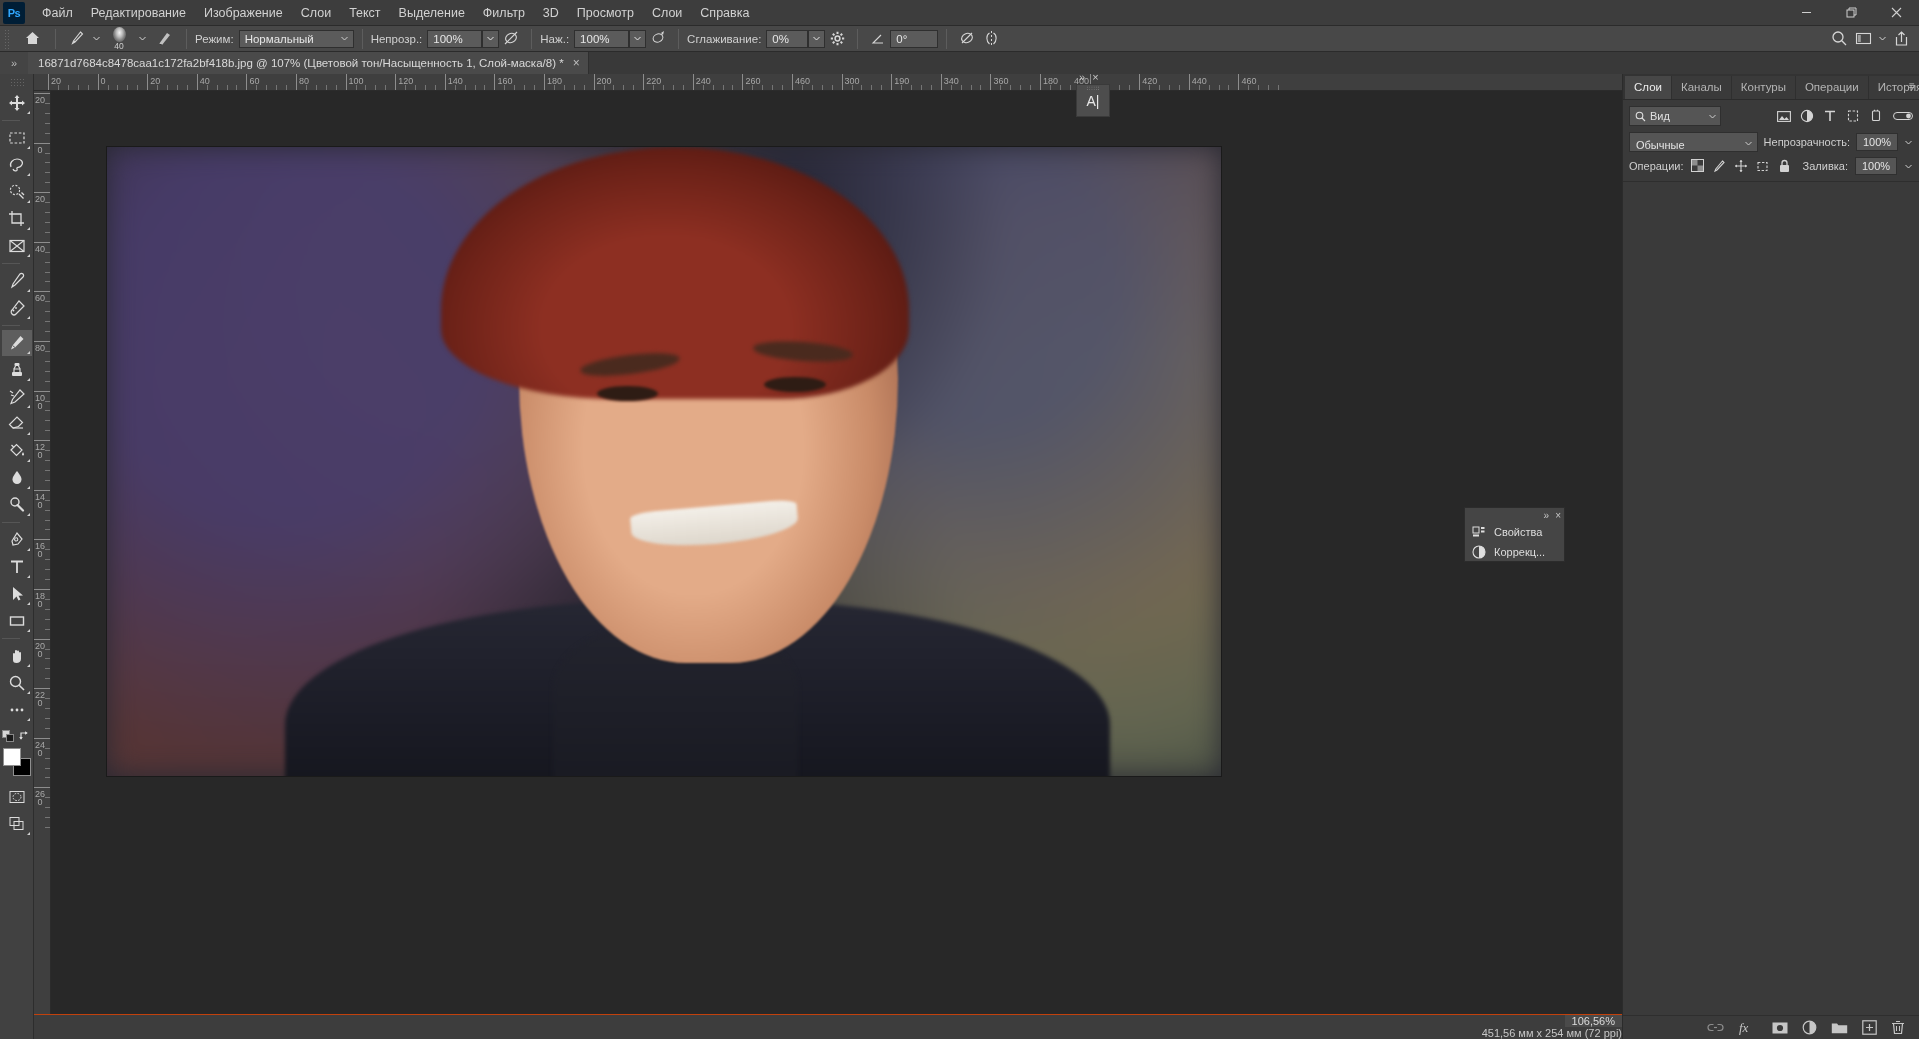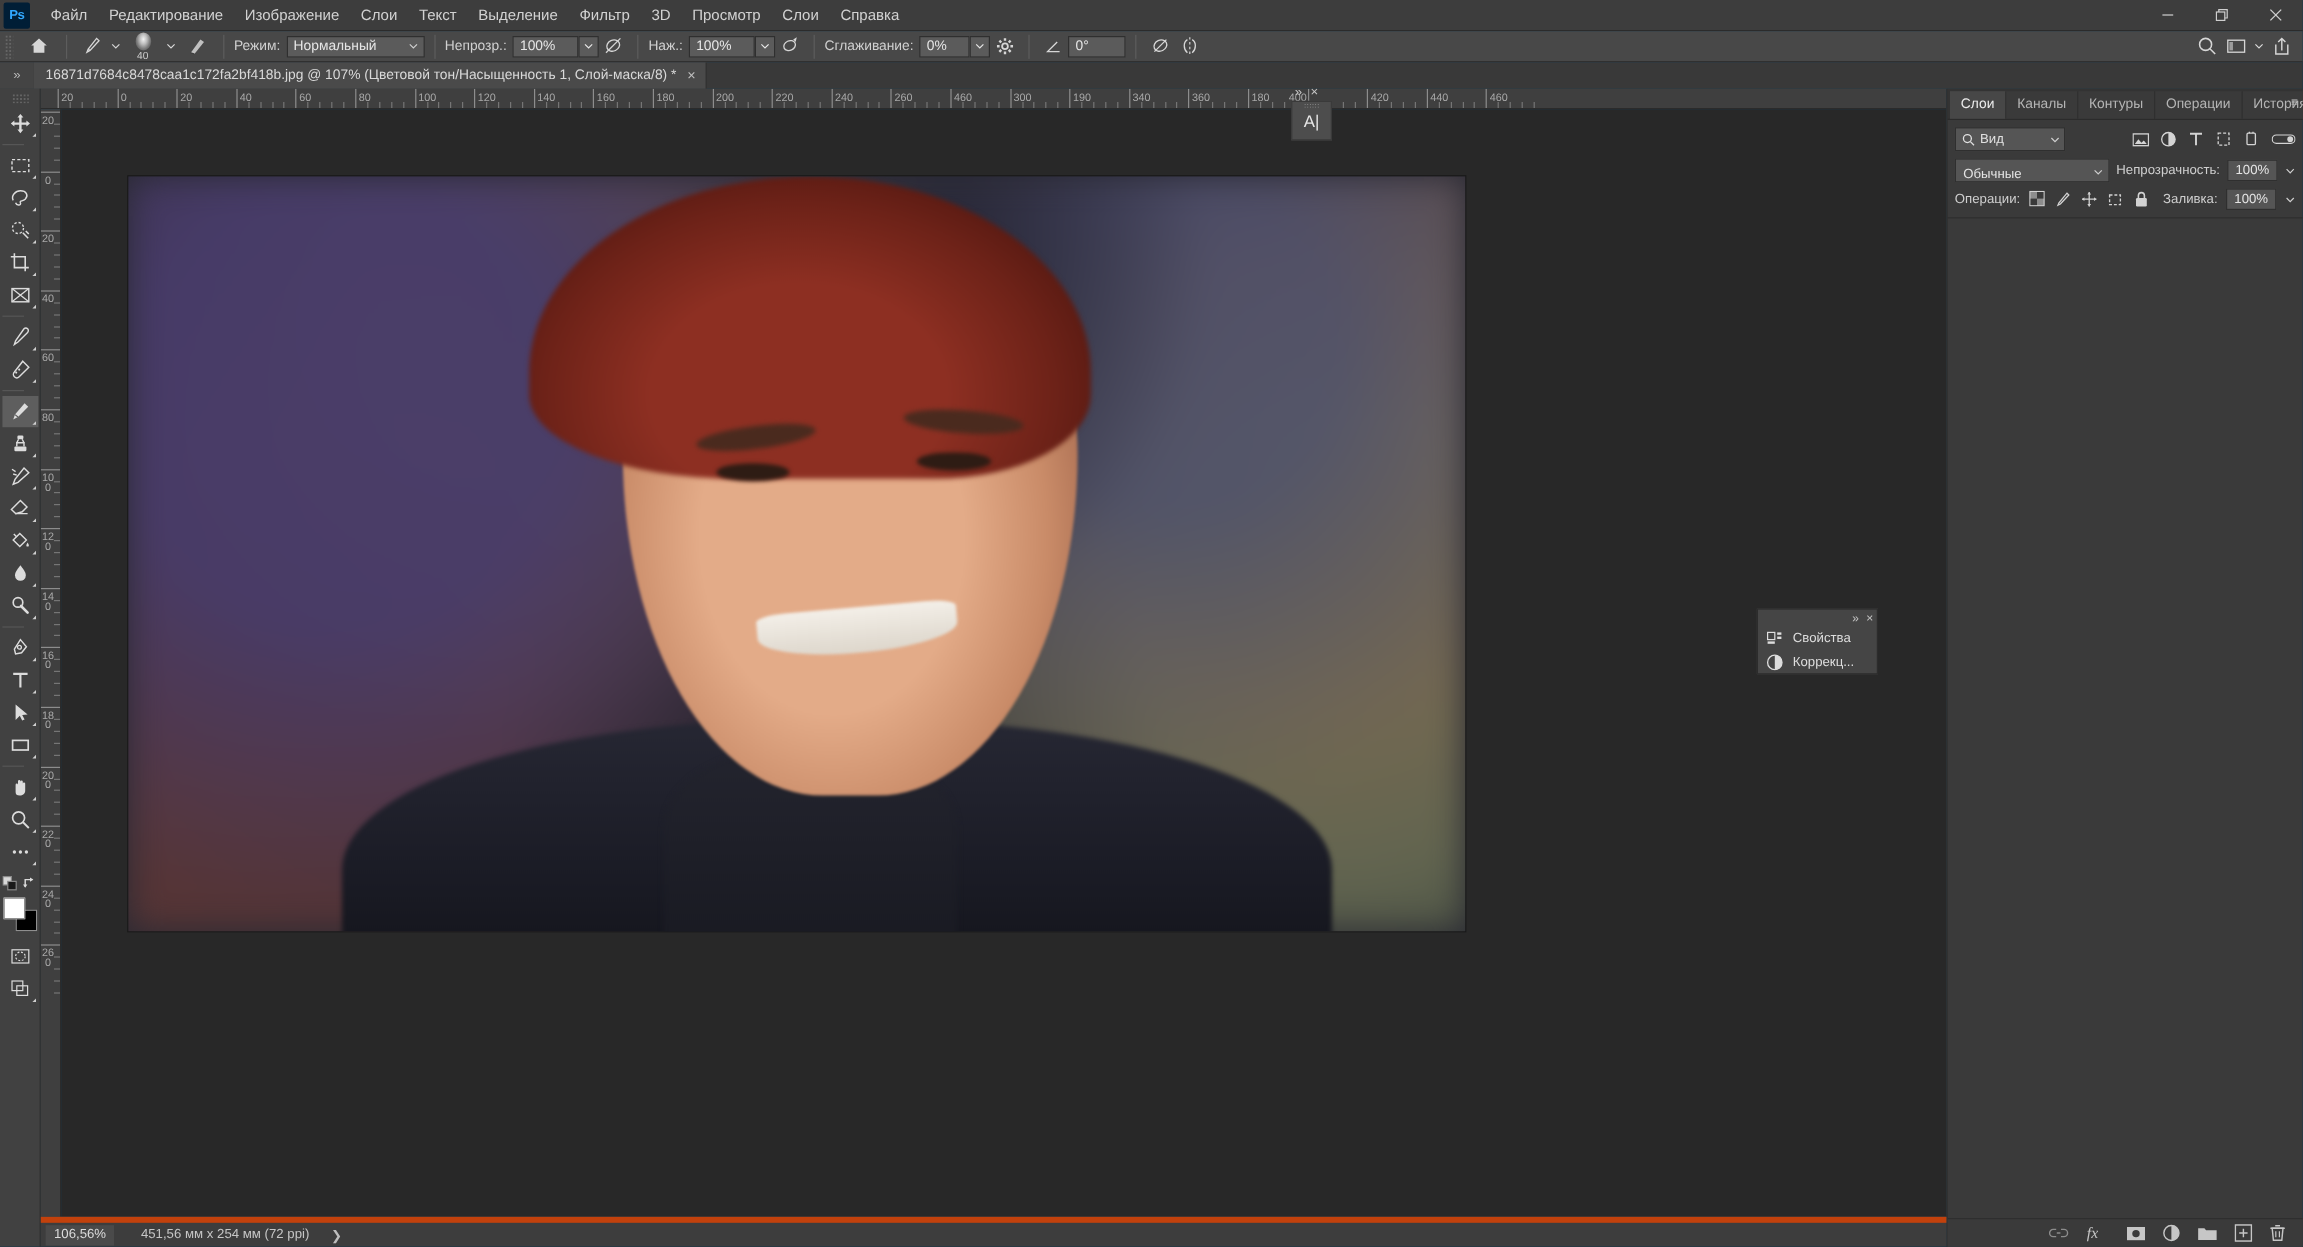--- a/index.html
+++ b/index.html
@@ -292,22 +292,23 @@
     position: absolute; bottom: 0; left: 0; right: 0; height: 24px; background: #3a3a3a;
     border-top: 1px solid #2e2e2e; display: flex; align-items: center;
     justify-content: flex-end; gap: 14px; padding-right: 14px;
   }
   .fbtn { color: #c6c6c6; display: flex; align-items: center; justify-content: center; }
   .fbtn.dim { color: #8c8c8c; }
 
   
   .statusbar {
     position: absolute; bottom: 0; left: 34px; right: 297px; height: 25px;
-    background: #3d3d3d; display: flex; align-items: center;
-    border-top: 5px solid #c2410c;
+    background: #3d3d3d; display: flex; align-items: flex-end;
+    border-top: 1px solid #c2410c;
+    flex-direction: column;
   }
   .zoomfield {
     background: #4a4a4a; color: #dcdcdc; font-size: 11px; height: 17px;
     display: flex; align-items: center; padding: 0 7px; margin-left: 4px;
   }
   .statustext { color: #c6c6c6; font-size: 11px; margin-left: 22px; }
   .status-arrow { color: #bdbdbd; font-size: 11px; margin-left: 18px; }
 
   svg { display: block; }
 </style>

